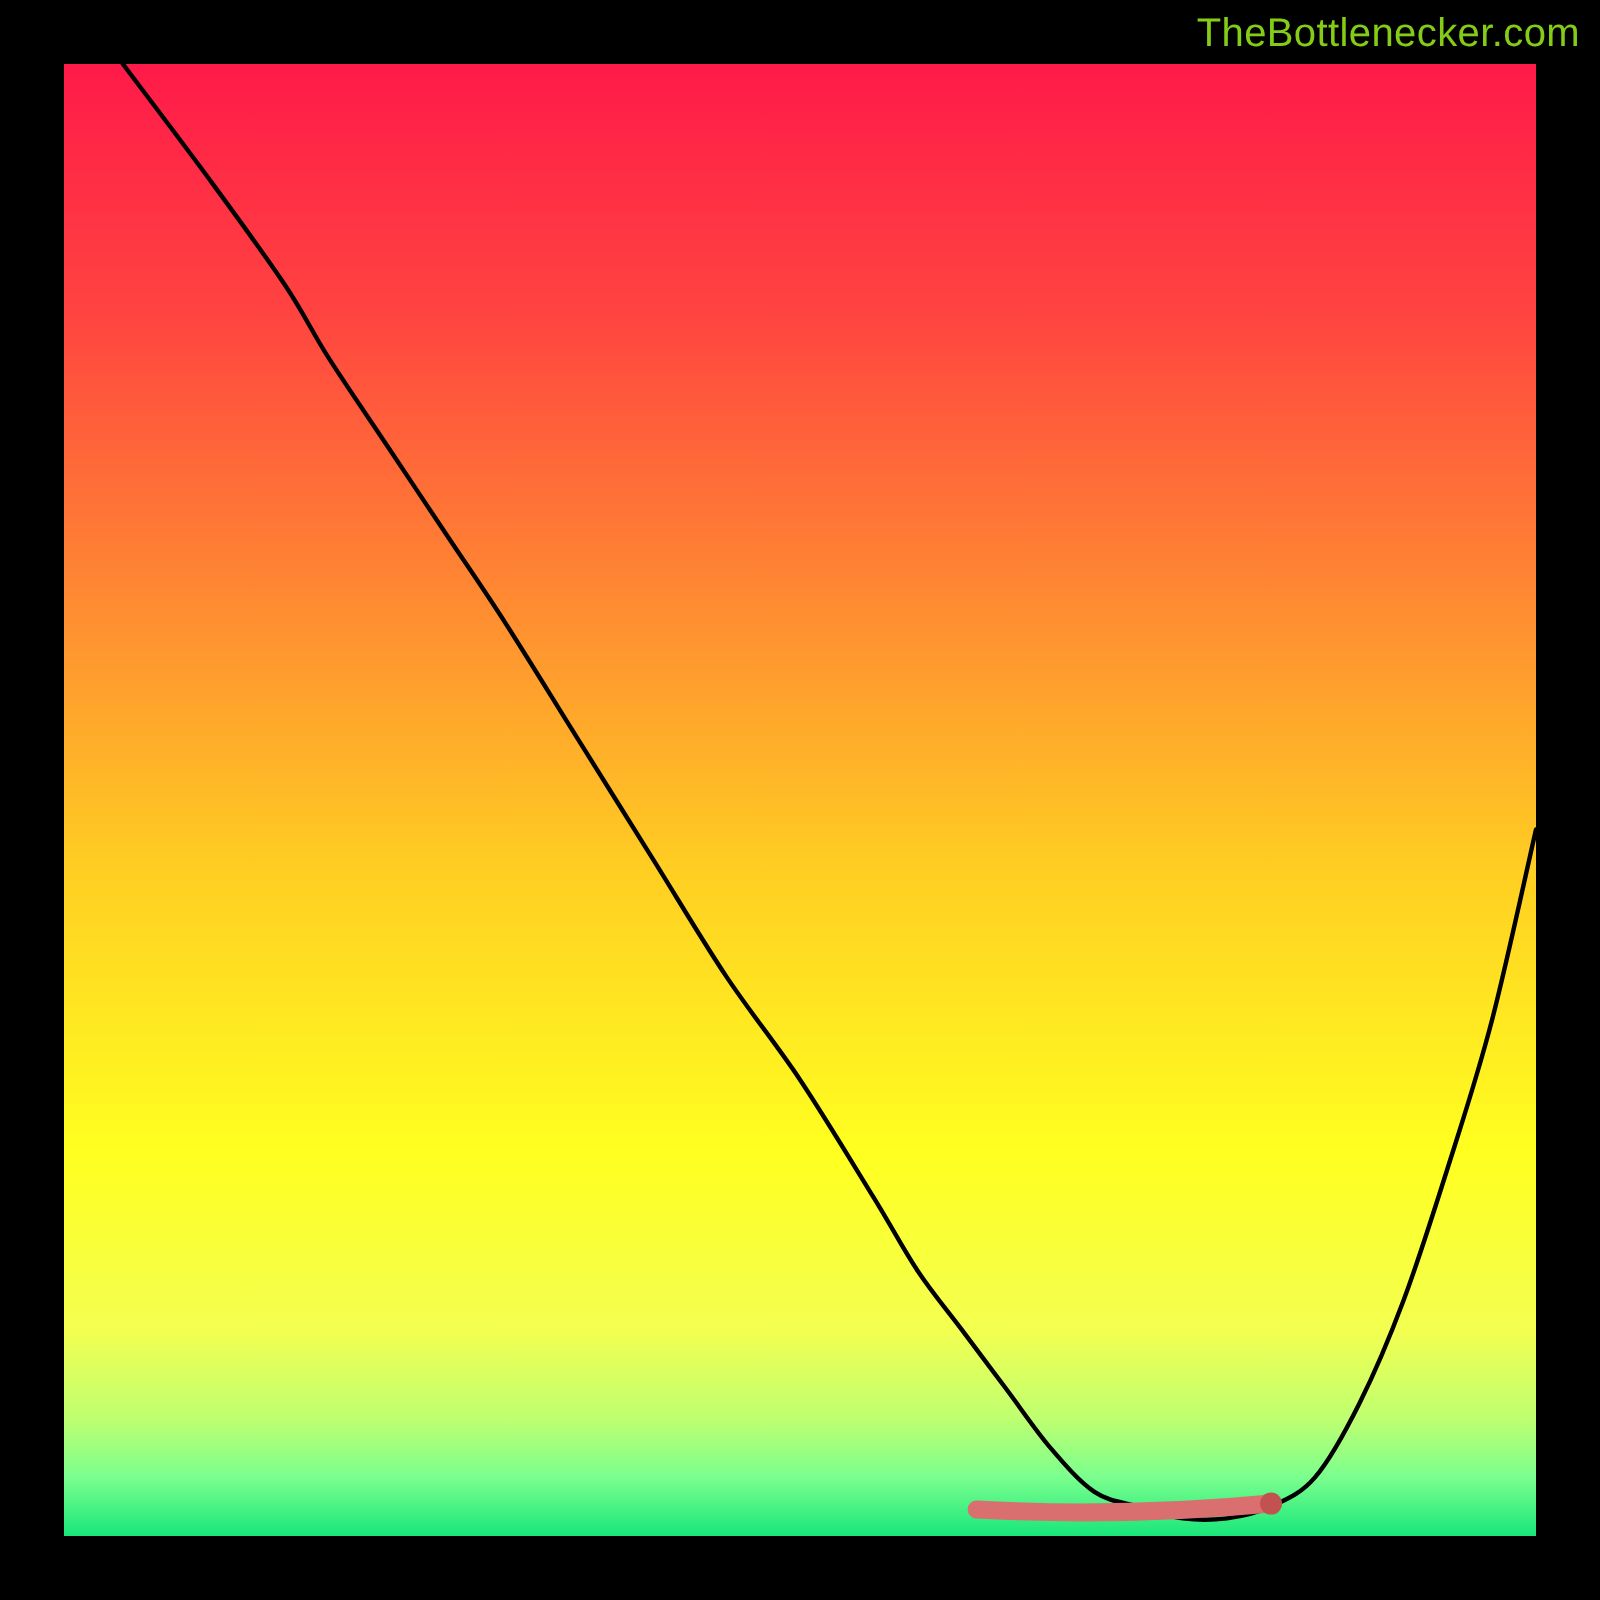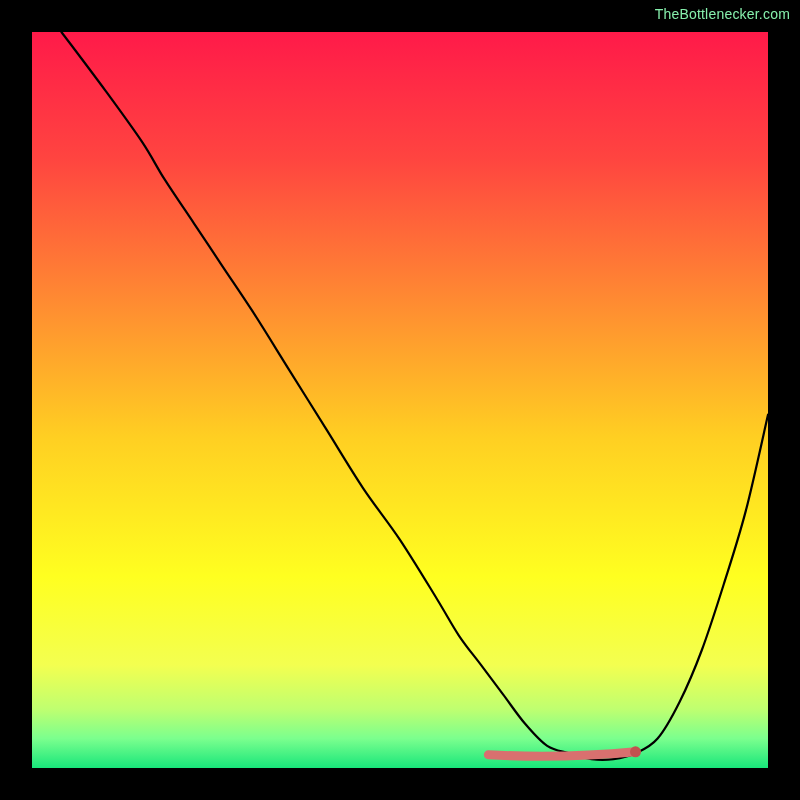--- a/index.html
+++ b/index.html
@@ -37,23 +37,23 @@
     position: absolute;
     left: 0;
     top: 0;
     width: 100%;
     height: 100%;
   }
   .attribution {
     position: absolute;
     top: 6px;
     right: 10px;
-    font-size: 14px;
+    font-size: 20px;
     font-weight: 400;
-    color: #86efac;
+    color: #84cc16;
     letter-spacing: 0.2px;
   }
 </style>
 </head>
 <body>
 
 <div class="frame">
 
   <div class="attribution">TheBottlenecker.com</div>
 

